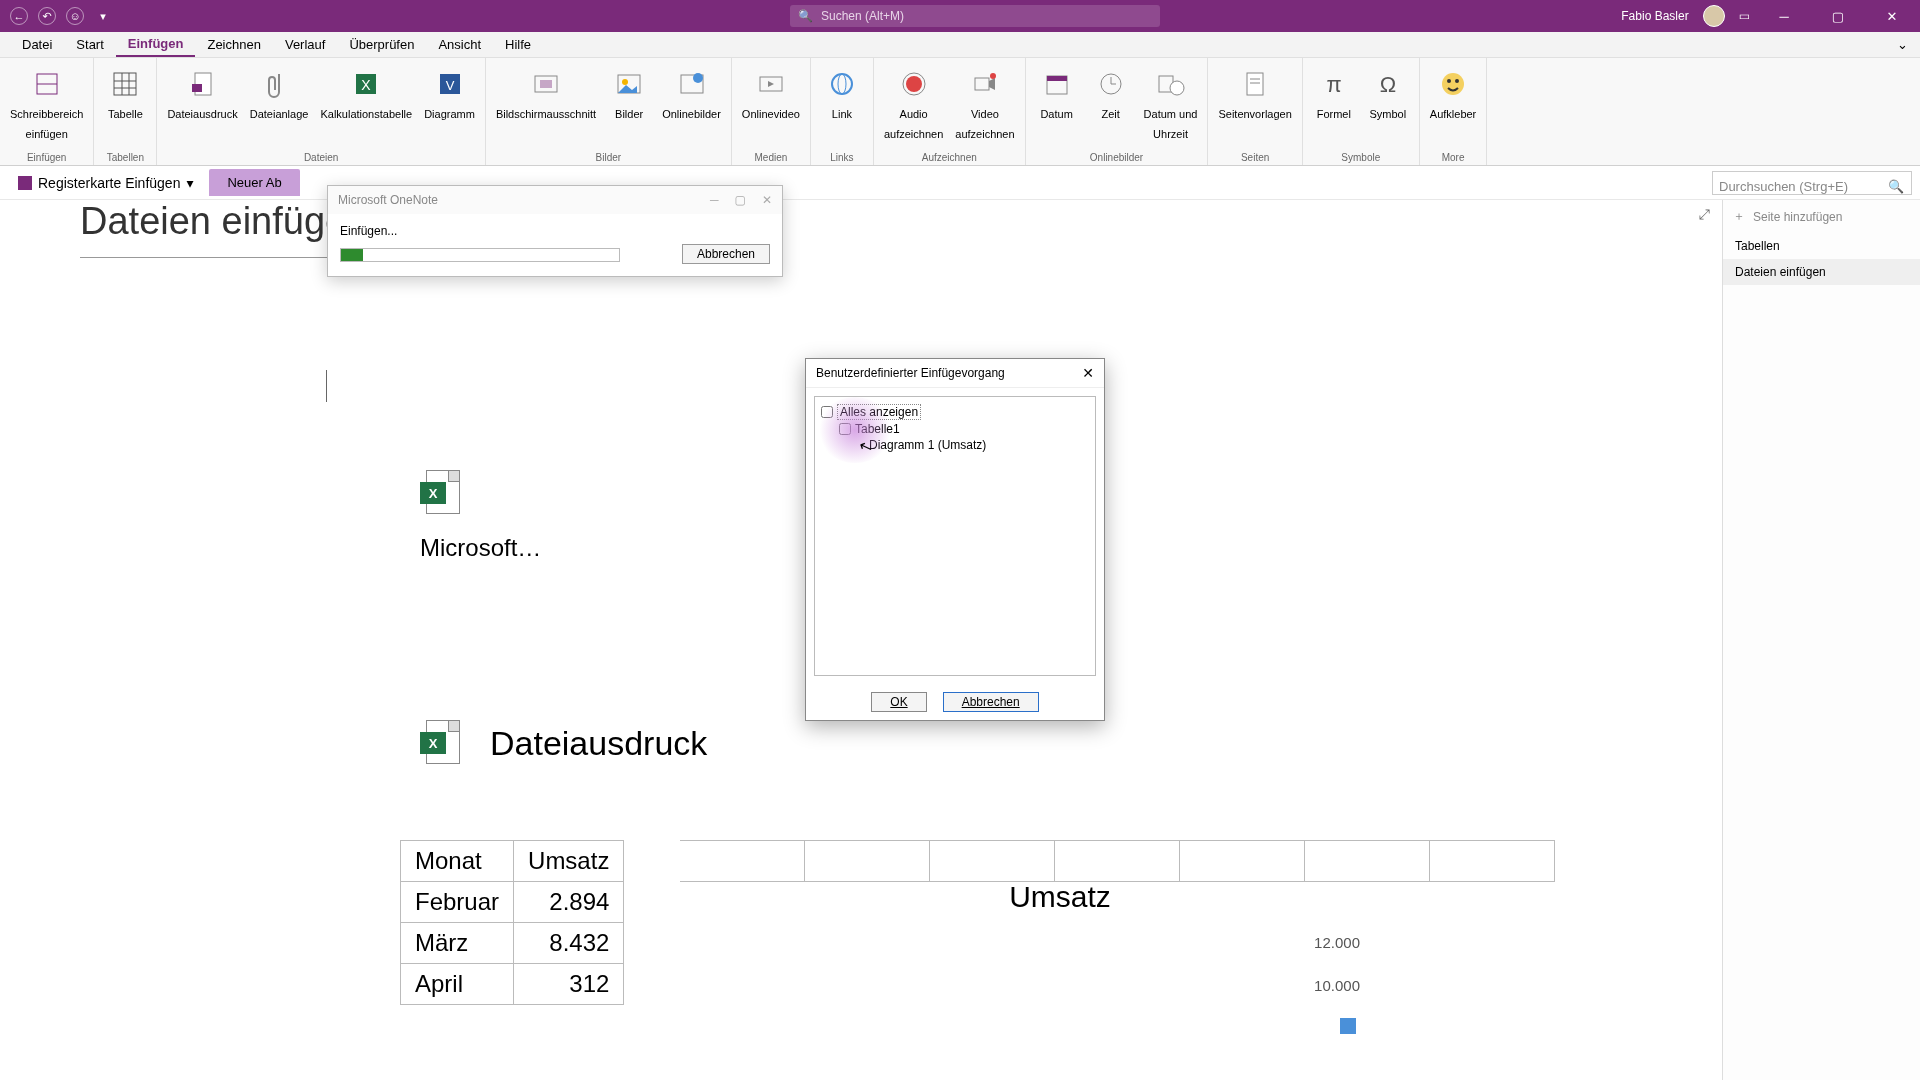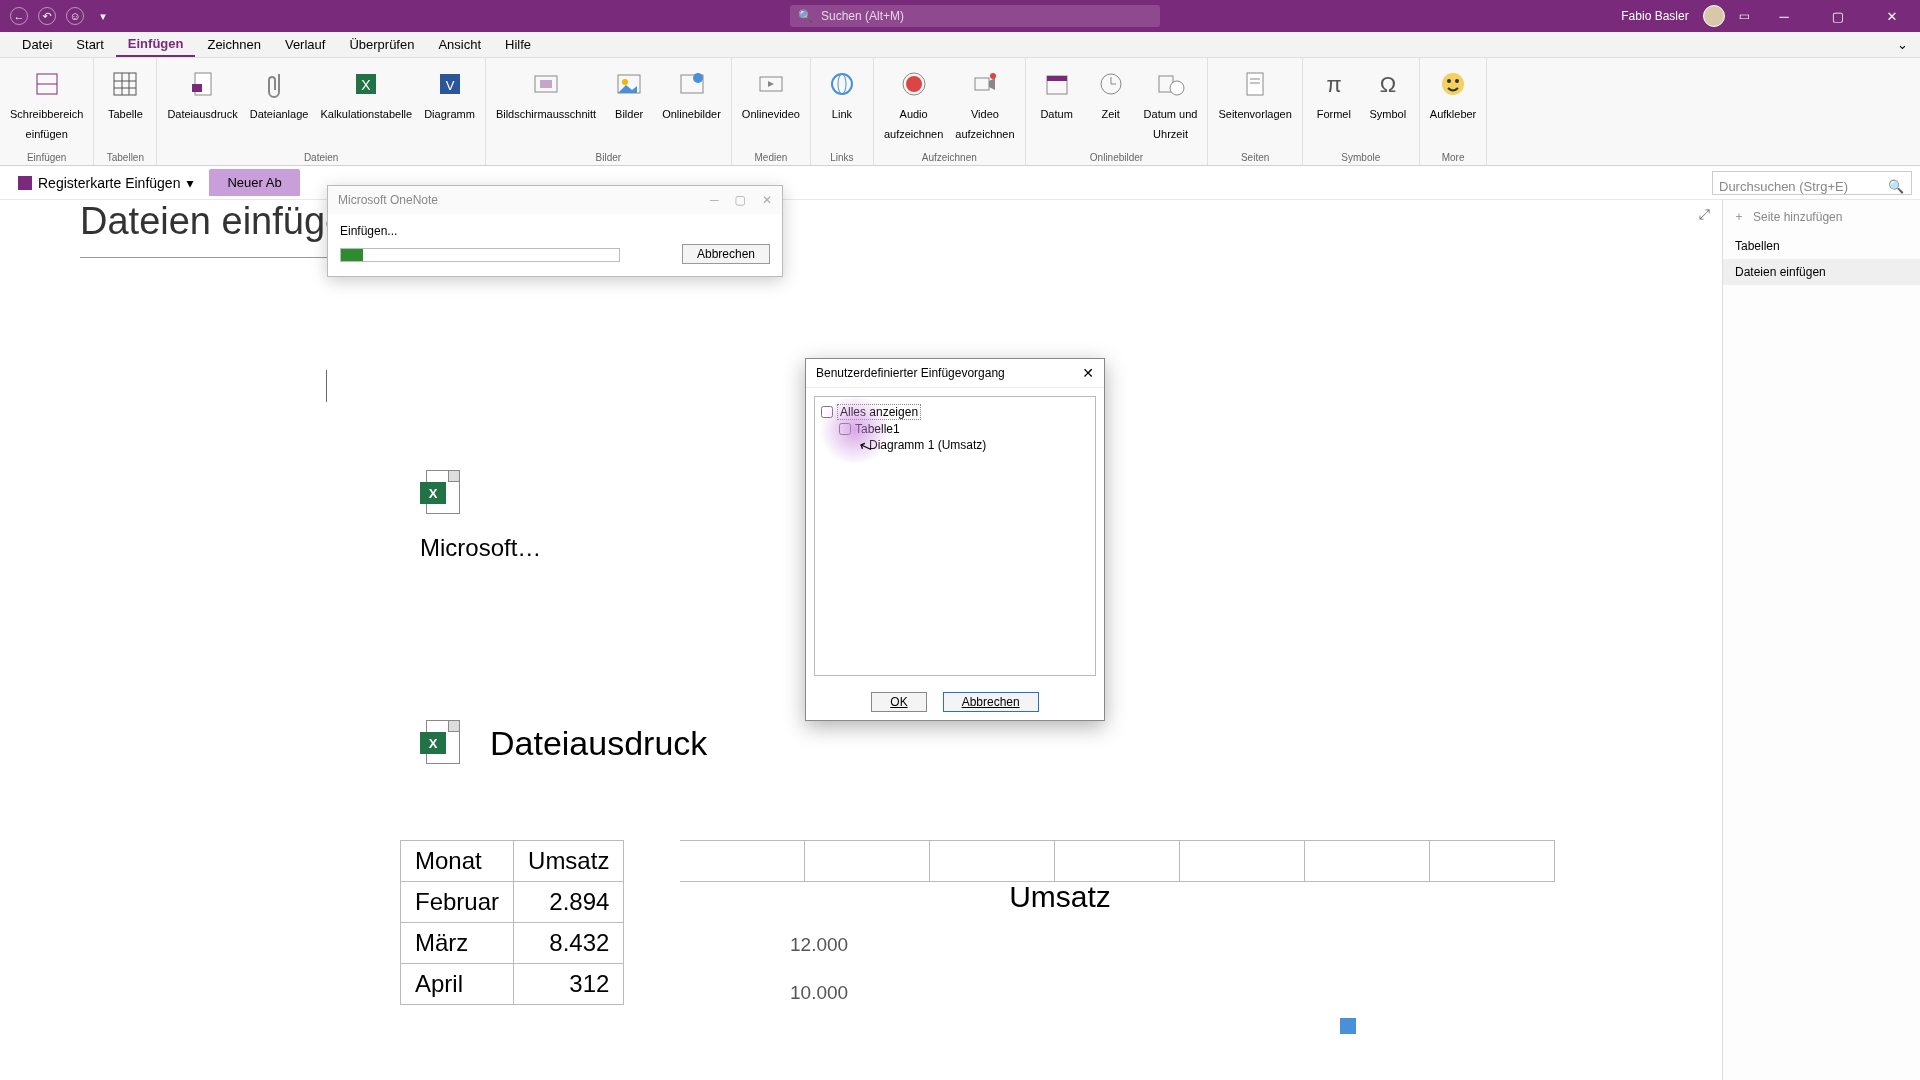--- a/index.html
+++ b/index.html
@@ -54,21 +54,21 @@
 .file2 .lbl { font-size: 34px; font-weight: 300; }
 
 .table { position: absolute; left: 400px; top: 640px; border-collapse: collapse; font-size: 24px; }
 .table td, .table th { border: 1px solid #bbb; padding: 6px 14px; text-align: left; font-weight: normal; }
 .table td.num { text-align: right; }
 .table-ext { position: absolute; left: 680px; top: 640px; height: 42px; display:flex; }
 .table-ext div { width: 125px; border: 1px solid #bbb; border-left:none; }
 
 .chart { position: absolute; left: 760px; top: 680px; }
 .chart .ctitle { font-size: 30px; text-align: center; width: 600px; margin-bottom: 20px; }
-.chart .axis { font-size: 19px; color: #555; margin: 8px 0 26px 30px; }
+.chart .axis { font-size: 15px; color: #555; margin: 8px 0 26px 30px; text-align: right; }
 .chart .legend { position: absolute; left: 580px; top: 138px; width: 16px; height: 16px; background: #4a90d9; }
 
 
 .rightpane { position: absolute; right: 0; top: 200px; width: 198px; bottom: 0; border-left: 1px solid #ddd; background: #fdfdfd; font-size: 12px; }
 .rightpane .add { padding: 8px 10px; color: #888; display:flex; align-items:center; gap:8px; }
 .rightpane .item { padding: 6px 12px; }
 .rightpane .item.sel { background: #efefef; }
 .expand-icon { position: absolute; right: 210px; top: 206px; font-size: 14px; color: #666; }
 
 

